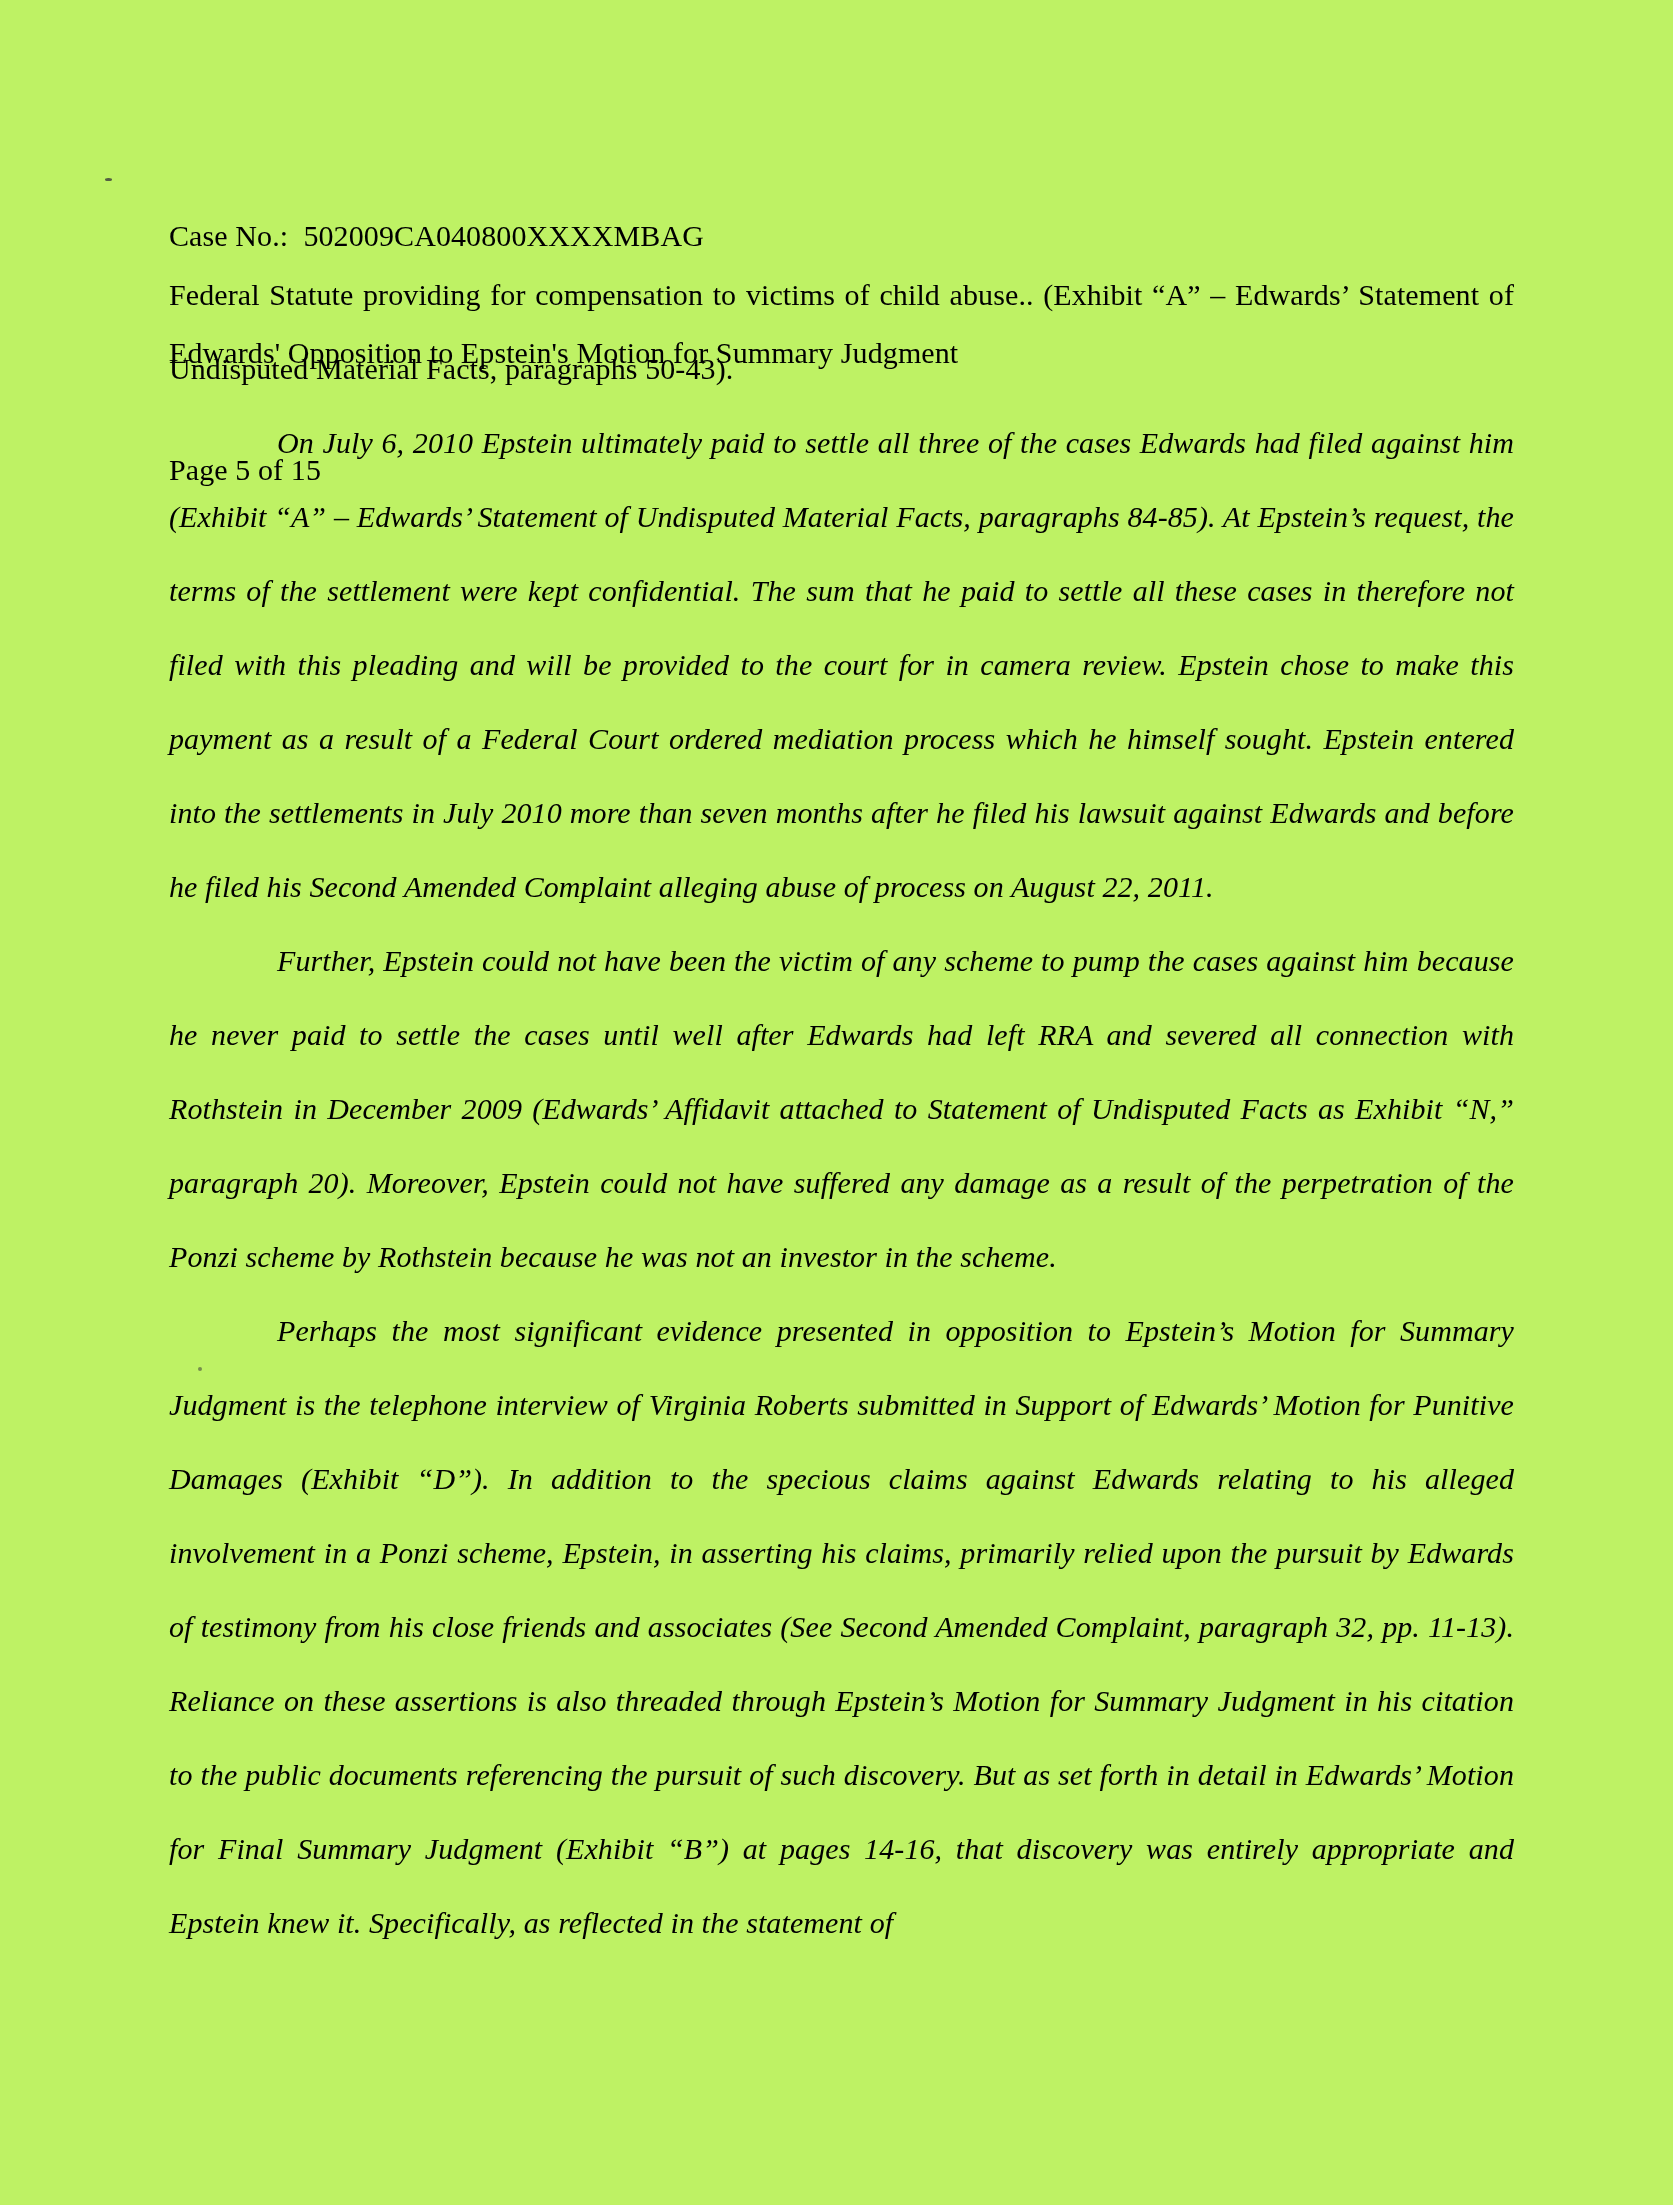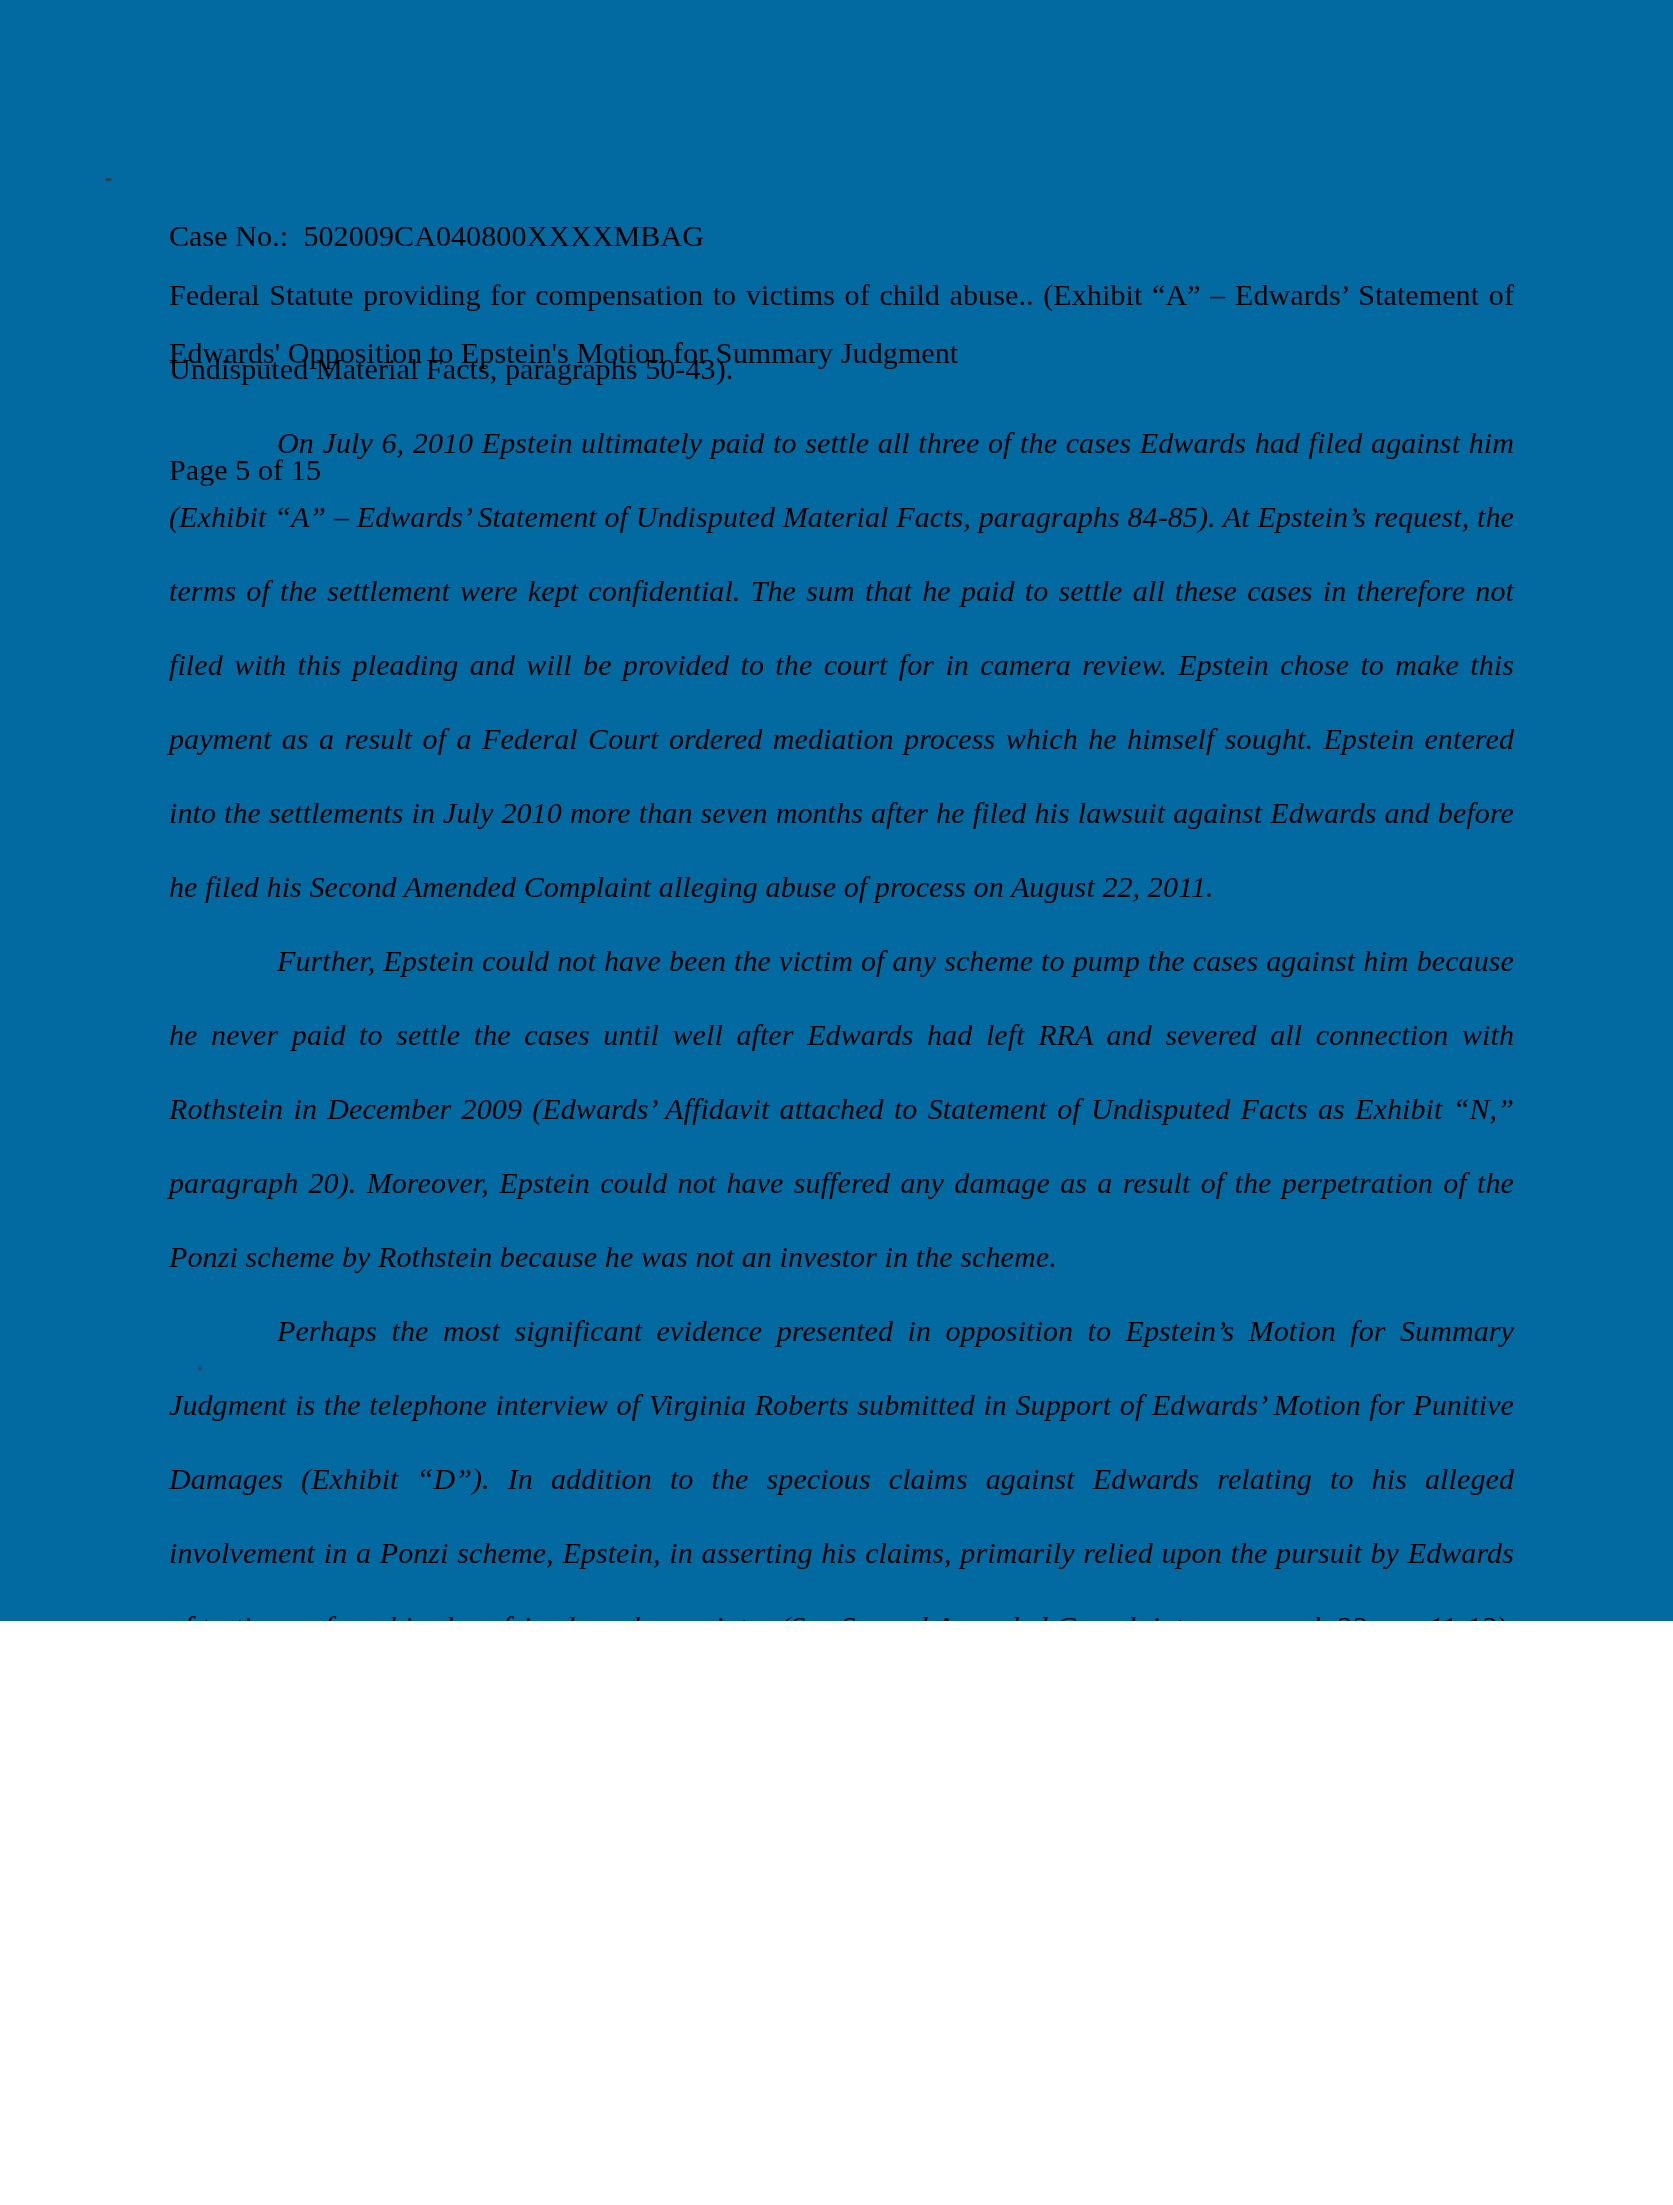--- a/index.html
+++ b/index.html
@@ -3,22 +3,22 @@
 <meta charset="utf-8">
 <style>
   html, body {
     margin: 0;
     padding: 0;
     background: #ffffff;
   }
   .page {
     position: relative;
     width: 1674px;
-    height: 1621px;
-    background: #0369a1;
+    height: 2205px;
+    background: #bef264;
     color: #000000;
     font-family: "Liberation Serif", serif;
     overflow: hidden;
   }
   .doc-header {
     position: absolute;
     left: 169px;
     top: 138px;
     width: 1351px;
     font-size: 30px;

